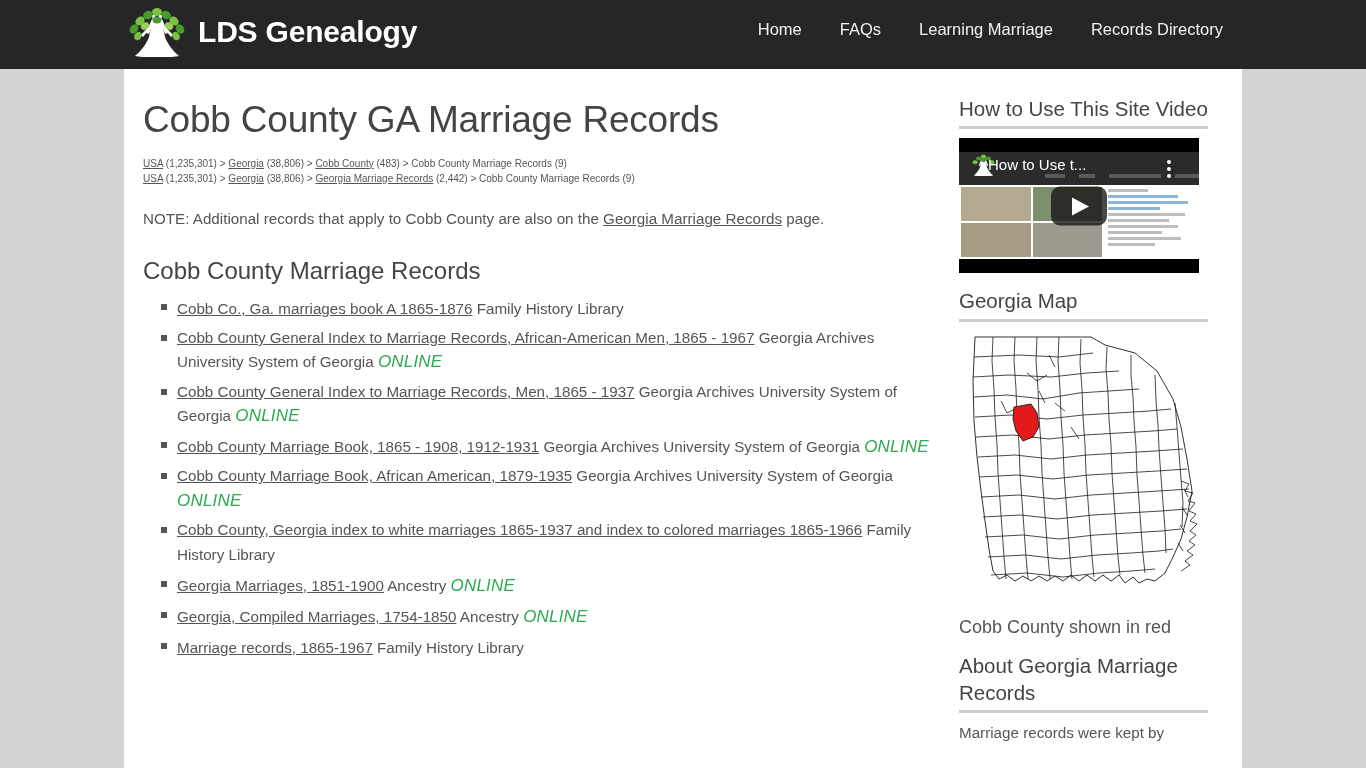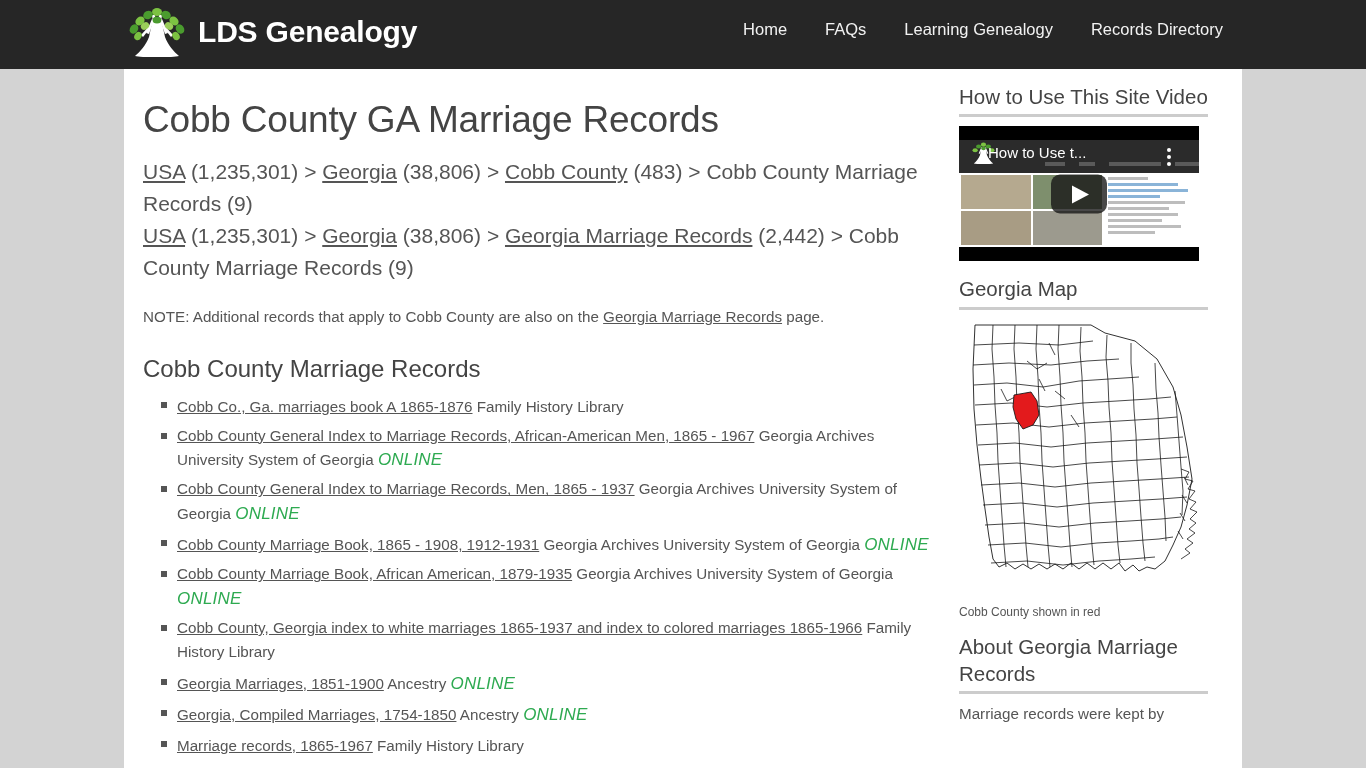--- a/index.html
+++ b/index.html
@@ -66,34 +66,34 @@
     background: #ffffff;
     padding: 0;
   }
   .row { display: flex; }
   .content {
     width: 826px;
     padding: 30px 20px 0 19px;
   }
   .sidebar {
     width: 292px;
-    padding: 14px 34px 0 9px;
+    padding: 26px 34px 0 9px;
   }
 
   
   h1.page-title {
     margin: 0 0 14px 0;
     font-size: 37px;
     font-weight: normal;
     color: #444444;
     line-height: 1.15;
     letter-spacing: -0.2px;
   }
   .breadcrumb {
-    font-size: 21px;
+    font-size: 10px;
     color: #555555;
     line-height: 1.53;
     margin: 0 0 22px 0;
     max-width: 790px;
   }
   .breadcrumb a, .note a, .records a, .feedback a {
     color: #555555;
     text-decoration: underline;
   }
   .note {
@@ -250,21 +250,21 @@
     position: absolute;
     left: 21px; top: 11px;
     border-left: 17px solid #ffffff;
     border-top: 9px solid transparent;
     border-bottom: 9px solid transparent;
   }
 
   
   .map-wrap { width: 240px; }
   .map-caption {
-    font-size: 12px;
+    font-size: 18px;
     color: #555555;
     margin-top: 6px;
   }
   .about-text {
     font-size: 15.2px;
     color: #555555;
     line-height: 1.5;
     margin: 0;
   }
 </style>
@@ -299,21 +299,21 @@
             <ellipse cx="14" cy="29" rx="4.4" ry="3.5" fill="#7cc242" transform="rotate(-60 14 29)"></ellipse>
             <ellipse cx="52" cy="29" rx="4.4" ry="3.5" fill="#7cc242" transform="rotate(60 52 29)"></ellipse>
           </g>
         </svg>
       </span>
       <span class="brand-text">LDS Genealogy</span>
     </a>
     <nav class="mainnav">
       <a href="#">Home</a>
       <a href="#">FAQs</a>
-      <a href="#">Learning Genealogy</a>
+      <a href="#">Learning Marriage</a>
       <a href="#">Records Directory</a>
     </nav>
   </div>
 </div>
 
 <div class="container">
  <div class="row">
 
   <div class="content">
 

